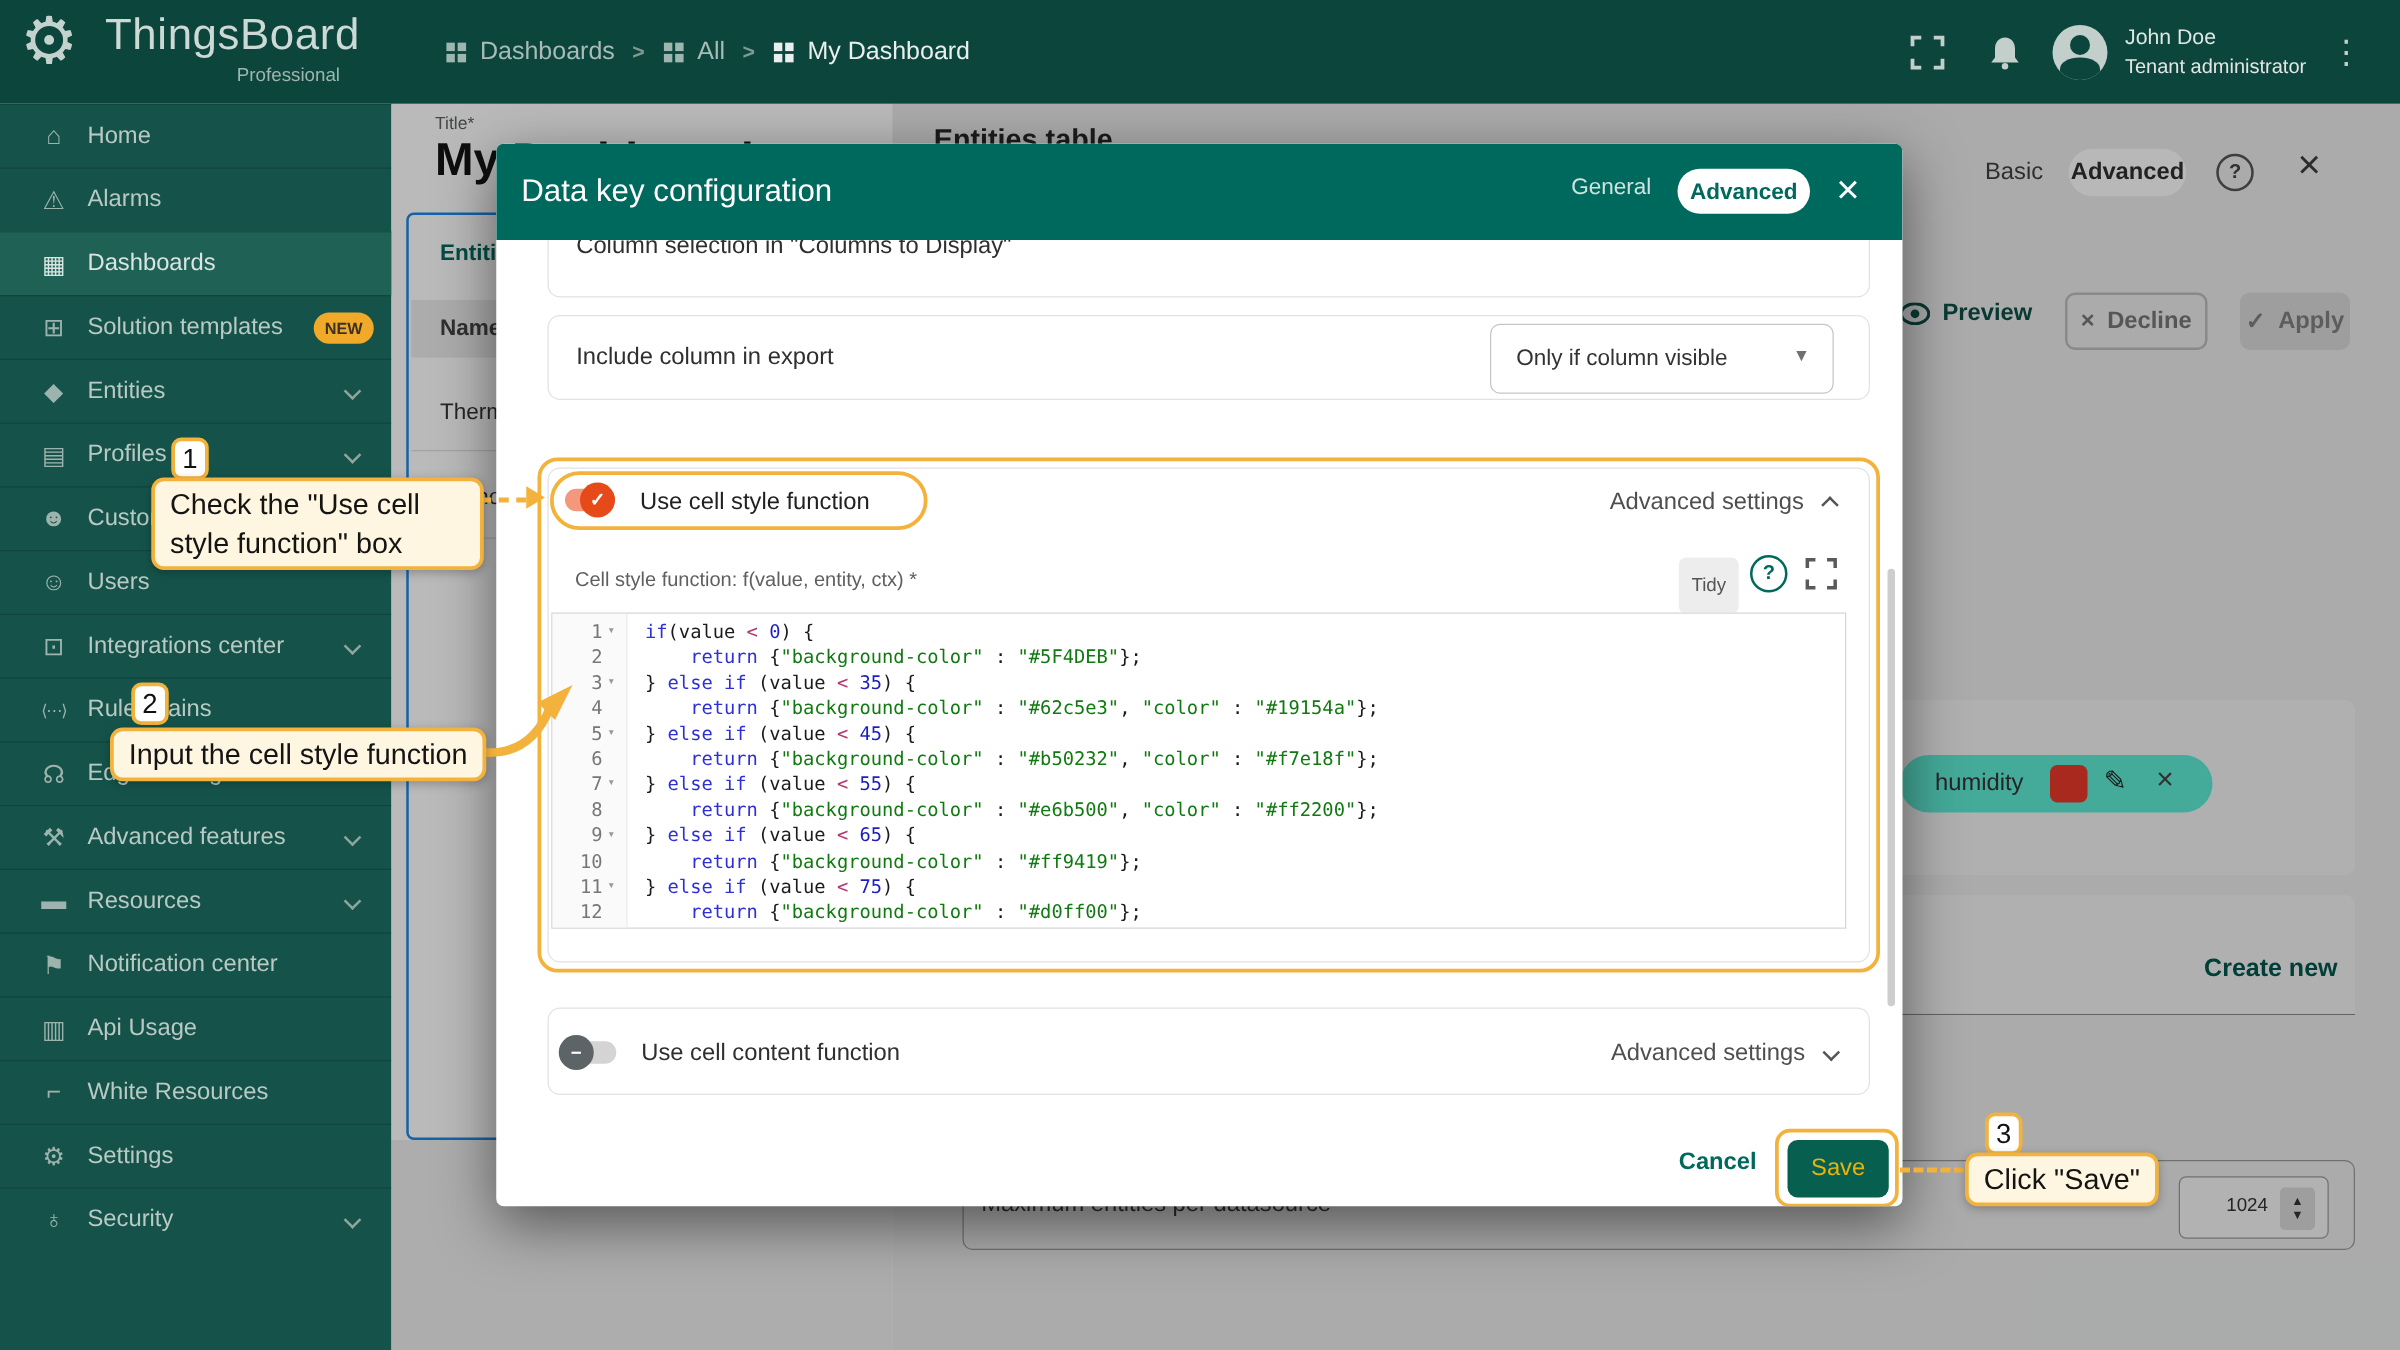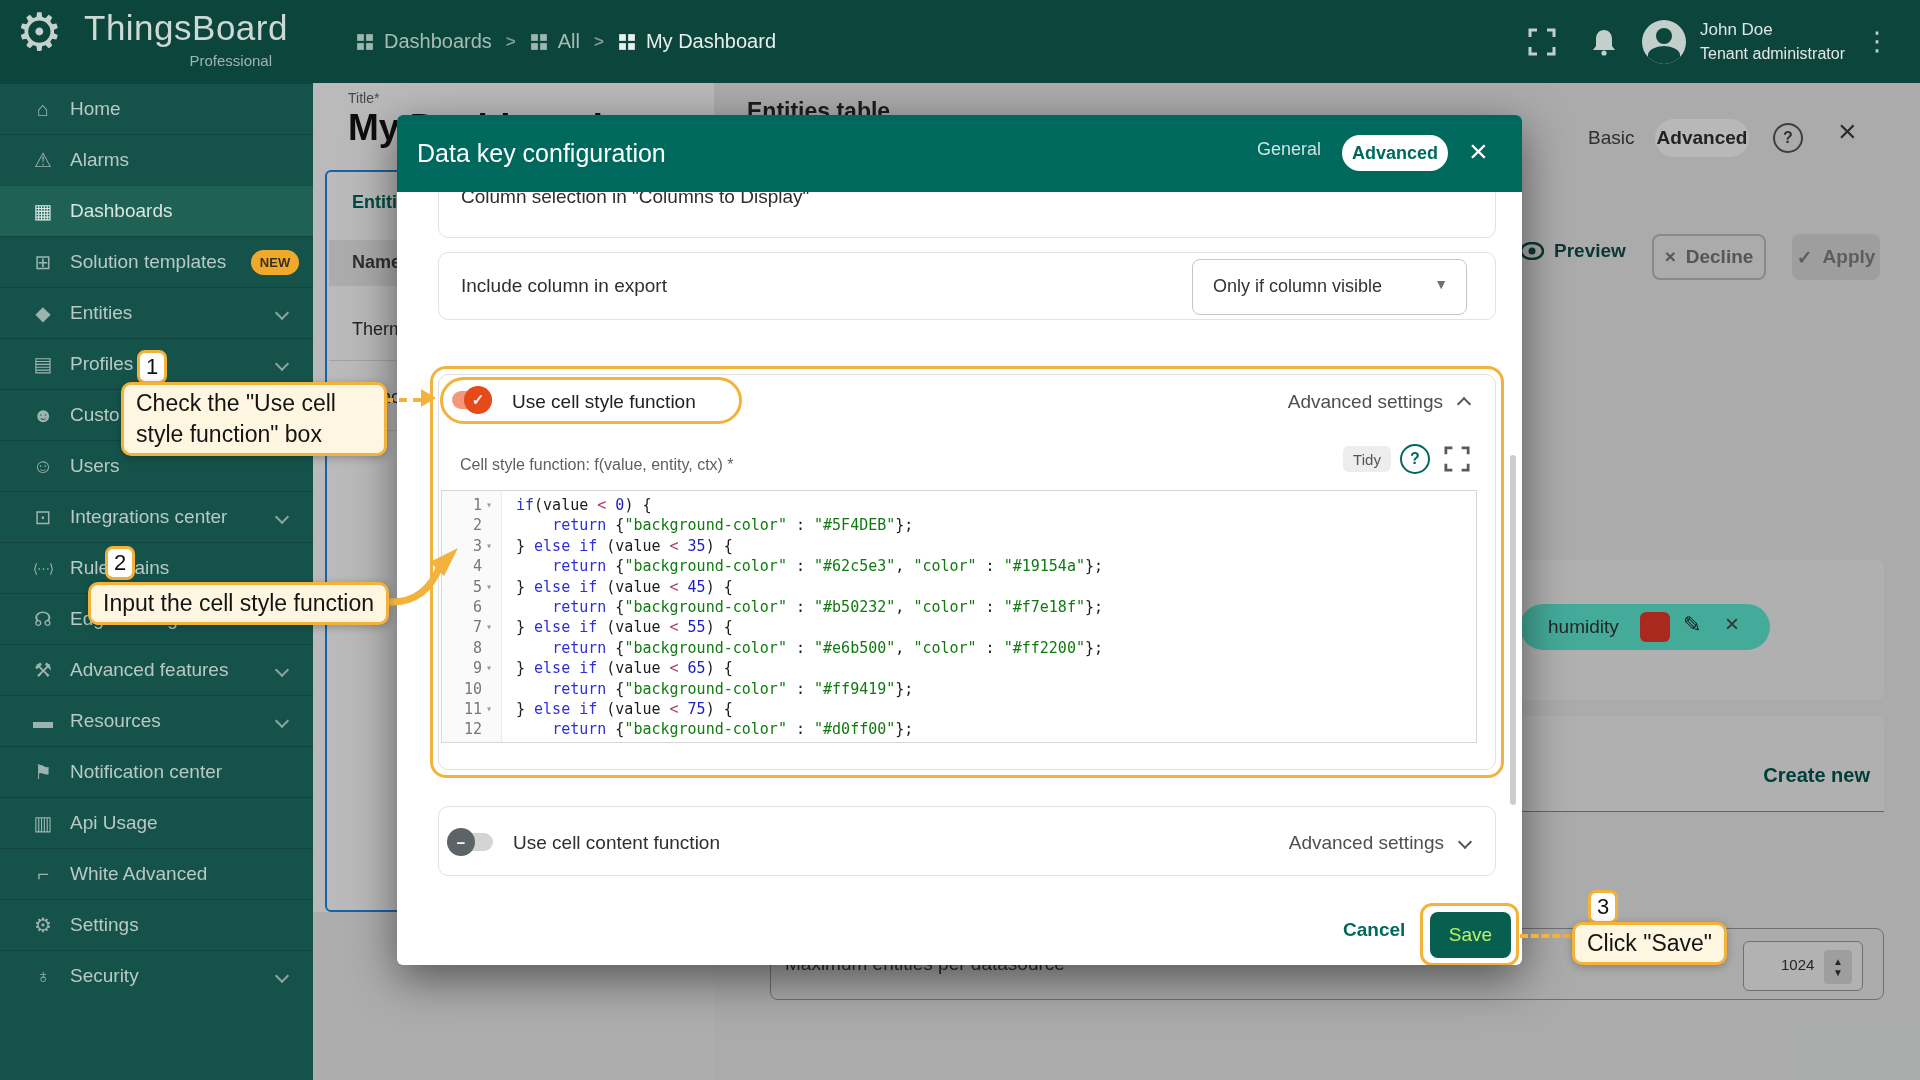--- a/index.html
+++ b/index.html
@@ -76,21 +76,21 @@
   .cl { position:relative; height:20.4px; line-height:20.4px; font-size:15px; color:#1b1b1b; white-space:pre; }
   .ln { position:absolute; left:0; width:40px; text-align:right; color:#777; }
   .fold { position:absolute; left:44px; font-size:10px; color:#999; }
   .src { position:absolute; left:74px; }
   .tok-kw { color:#2F2FD8; }
   .tok-num { color:#1D1DC0; }
   .tok-str { color:#107A10; }
   .tok-op { color:#B23871; }
 
   .cancel-btn { position:absolute; left:946px; top:804px; font-size:19px; font-weight:bold; color:#00695c; cursor:pointer; }
-  .save-btn { position:absolute; left:1033px; top:797px; width:81px; height:46px; background:#07604F; border-radius:8px; color:#bef264; font-size:19px; display:flex; align-items:center; justify-content:center; cursor:pointer;text-align:right; }
+  .save-btn { position:absolute; left:1033px; top:797px; width:81px; height:46px; background:#07604F; border-radius:8px; color:#eab308; font-size:19px; display:flex; align-items:center; justify-content:center; cursor:pointer;text-align:right; }
   .save-ring { position:absolute; left:1023px; top:788px; width:99px; height:63px; border:3px solid #F2B23C; border-radius:12px; pointer-events:none; }
   .modal-scroll { position:absolute; left:1113px; top:340px; width:6px; height:350px; background:#cdcdcd; border-radius:3px; }
 
   
   .ann { z-index:50; }
   .ann-badge { position:absolute; width:30px; height:34px; background:#fff; border:3px solid #F2B23C; border-radius:8px; color:#111; font-size:22px; display:flex; align-items:center; justify-content:center; z-index:51; }
   .ann-tip { position:absolute; background:#FEF6E1; border:3px solid #F2B23C; border-radius:10px; color:#141414; font-size:23px; line-height:31px; padding:3px 12px; z-index:51; box-shadow:0 2px 8px rgba(0,0,0,.25); }
   .dashline { position:absolute; border-top:4px dashed #F2B23C; z-index:50; }
   .arrow-r { position:absolute; width:0; height:0; border-top:9px solid transparent; border-bottom:9px solid transparent; border-left:15px solid #F2B23C; z-index:50; }
 </style>
@@ -286,21 +286,21 @@
         <div class="side-item">
           <span class="side-ico">⚑</span>
           <span class="side-label">Notification center</span>
         </div>
         <div class="side-item">
           <span class="side-ico">▥</span>
           <span class="side-label">Api Usage</span>
         </div>
         <div class="side-item">
           <span class="side-ico">⌐</span>
-          <span class="side-label">White Advanced</span>
+          <span class="side-label">White Resources</span>
         </div>
         <div class="side-item">
           <span class="side-ico">⚙</span>
           <span class="side-label">Settings</span>
         </div>
         <div class="side-item">
           <span class="side-ico">♁</span>
           <span class="side-label">Security</span>
           <span class="chv down side-chv"></span>
         </div>
@@ -332,21 +332,21 @@
     <div class="hl-ring" style="left:33px; top:251px; width:1074px; height:412px;"></div>
     <div class="hl-ring" style="left:43px; top:262px; width:302px; height:47px; border-radius:24px;"></div>
 
     <div class="toggle-track" style="left:55px; top:276px; background:#f4987d;"></div>
     <div class="toggle-knob" style="left:67px; top:271px; background:#E64A19;">✓</div>
     <div class="mlabel abs" style="left:115px; top:276px; color:#212121;">Use cell style function</div>
     <div class="adv-set" style="left:880px; top:276px; width:166px; text-align:right;">Advanced settings</div>
     <span class="chv up abs" style="left:1062px; top:284px; border-color:#555;"></span>
 
     <div class="abs" style="left:63px; top:341px; font-size:16px; color:#5f5f5f;">Cell style function: f(value, entity, ctx) *</div>
-    <div class="tidy-btn" style="left:946px; top:331px; width:48px; height:26px;">Tidy</div>
+    <div class="tidy-btn" style="left:946px; top:331px; width:48px; height:45px;">Tidy</div>
     <div class="help-circ" style="left:1003px; top:329px;">?</div>
     <div class="abs" style="left:1047px; top:331px;">
       <svg width="26" height="26" viewBox="0 0 28 28" fill="none" stroke="#5a5a5a" stroke-width="3">
           <path d="M2 9 V2 H9"></path>
           <path d="M19 2 H26 V9"></path>
           <path d="M26 19 V26 H19"></path>
           <path d="M9 26 H2 V19"></path>
         </svg>
     </div>
 

